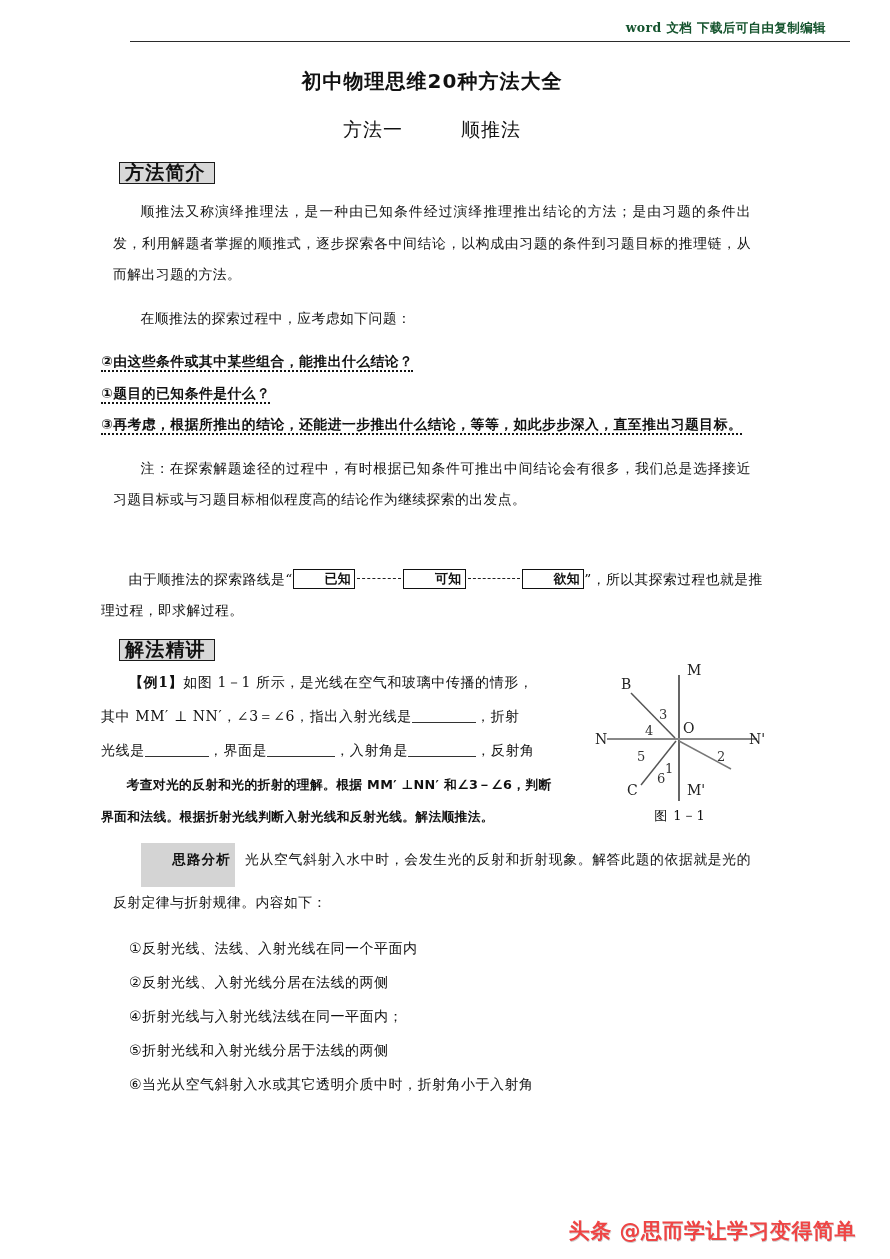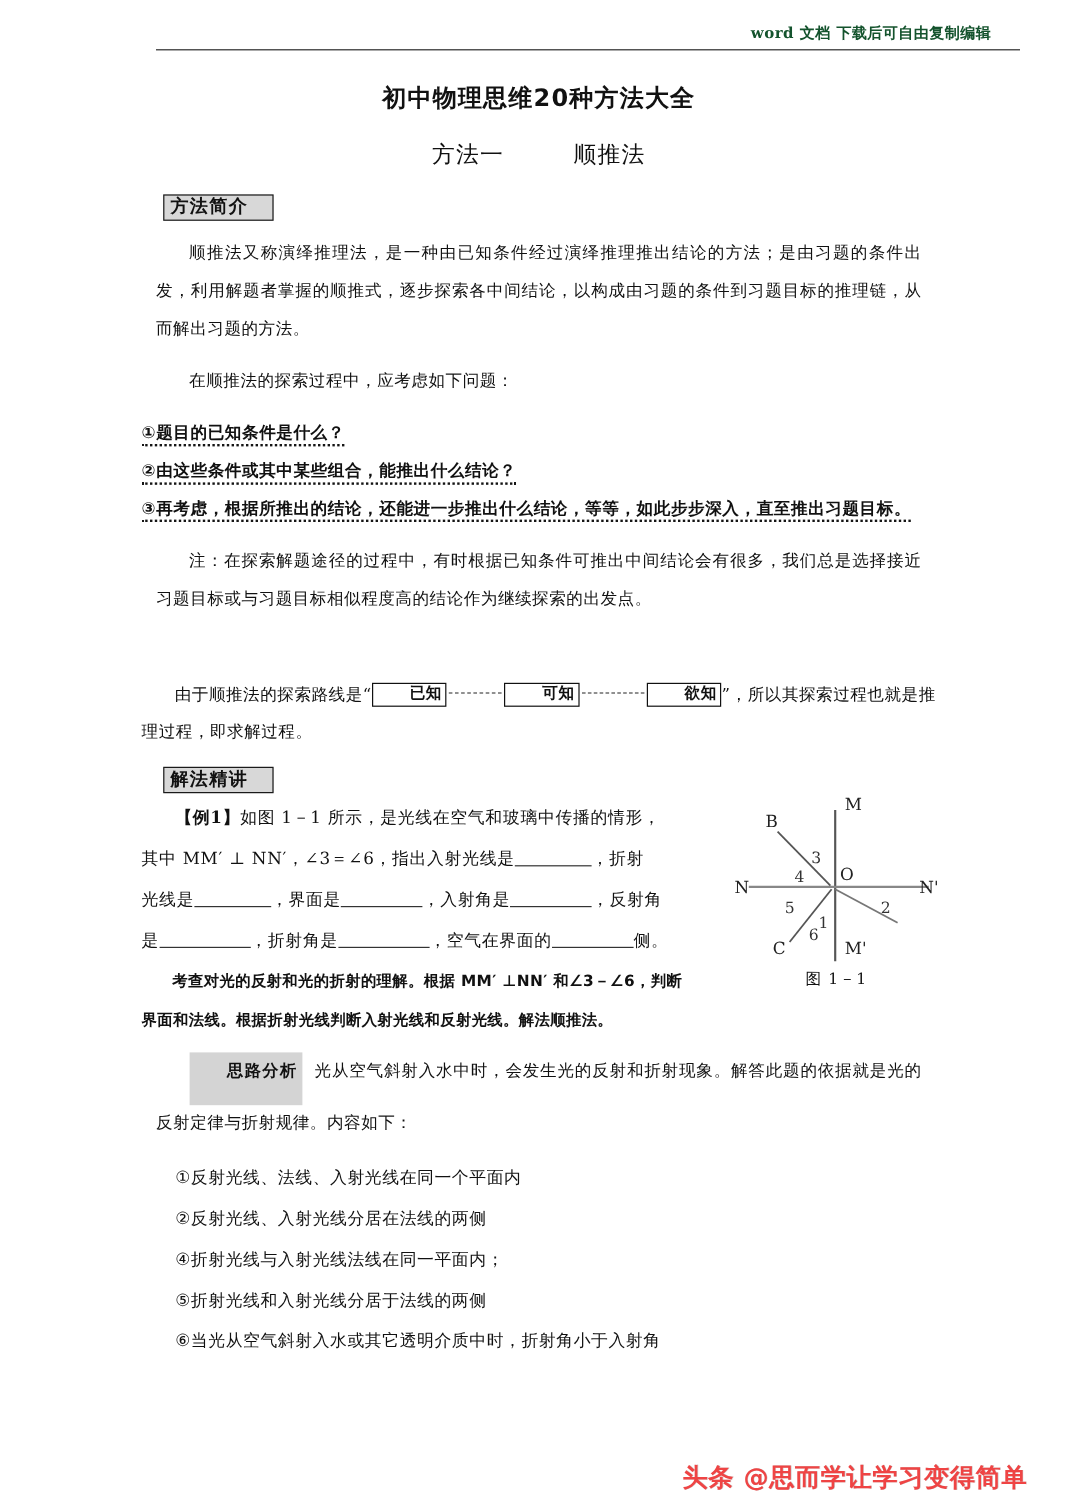--- a/index.html
+++ b/index.html
@@ -47,21 +47,21 @@
     position: absolute;
     left: 0;
     right: 0;
     top: 21px;
     border-top: 1.6px solid #2b2b2b;
   }
 
   
   .content {
     position: absolute;
-    left: 118px;
+    left: 101px;
     top: 64px;
     width: 662px;
   }
 
   .doc-title {
     text-align: center;
     font-size: 20px;
     font-weight: 700;
     letter-spacing: 1px;
     margin: 0 0 10px 0;
@@ -76,22 +76,22 @@
     line-height: 34px;
     font-family: "DejaVu Serif", "Liberation Serif", serif;
   }
   .subtitle-gap { display: inline-block; width: 58px; }
 
   
   .tag-box {
     display: inline-block;
     border: 1.4px solid #1a1a1a;
     background: #d8d8d8;
-    padding: 1px 20px 2px 5px;
-    font-size: 15px;
+    padding: 1px 8px 2px 5px;
+    font-size: 19px;
     font-weight: 700;
     letter-spacing: 1.2px;
     line-height: 17px;
     font-family: "DejaVu Sans", "Liberation Sans", sans-serif;
   }
   .tag-row { margin: 12px 0 4px 18px; }
 
   
   .tag-shade {
     display: inline-block;
@@ -258,24 +258,24 @@
 
     <div class="tag-row">
       <span class="tag-box">方法简介</span>
     </div>
 
     <p class="body-par">顺推法又称演绎推理法，是一种由已知条件经过演绎推理推出结论的方法；是由习题的条件出发，利用解题者掌握的顺推式，逐步探索各中间结论，以构成由习题的条件到习题目标的推理链，从而解出习题的方法。</p>
 
     <p class="body-par">在顺推法的探索过程中，应考虑如下问题：</p>
 
     <p class="emph-item">
+      <span class="dotted">②由这些条件或其中某些组合，能推出什么结论？</span>
+    </p>
+    <p class="emph-item">
       <span class="dotted">①题目的已知条件是什么？</span>
-    </p>
-    <p class="emph-item">
-      <span class="dotted">②由这些条件或其中某些组合，能推出什么结论？</span>
     </p>
     <p class="emph-item">
       <span class="dotted">③再考虑，根据所推出的结论，还能进一步推出什么结论，等等，如此步步深入，直至推出习题目标。</span>
     </p>
 
     <p class="body-par">注：在探索解题途径的过程中，有时根据已知条件可推出中间结论会有很多，我们总是选择接近习题目标或与习题目标相似程度高的结论作为继续探索的出发点。</p>
 
     <p class="route-line">
       <span>由于顺推法的探索路线是“</span><span class="kw-box">已知</span><span class="dash-link"></span><span class="kw-box">可知</span><span class="dash-link long"></span><span class="kw-box">欲知</span><span>”，所以其探索过程也就是推理过程，即求解过程。</span>
     </p>
@@ -323,23 +323,20 @@
       <div class="example-text">
         <p class="example-par">
           <b>【例1】</b><span>如图 1－1 所示，是光线在空气和玻璃中传播的情形，</span>
         </p>
         <p class="example-par cont">
           <span>其中 MM′ ⊥ NN′，∠3＝∠6，指出入射光线是</span><span class="blank w1"></span><span>，折射</span>
         </p>
         <p class="example-par cont">
           <span>光线是</span><span class="blank w1"></span><span>，界面是</span><span class="blank w2"></span><span>，入射角是</span><span class="blank w2"></span><span>，反射角</span>
         </p>
-        <p class="example-par cont">
-          <span>是</span><span class="blank w3"></span><span>，折射角是</span><span class="blank w3"></span><span>，空气在界面的</span><span class="blank w2"></span><span>侧。</span>
-        </p>
         <p class="analysis-bold">考查对光的反射和光的折射的理解。根据 MM′ ⊥NN′ 和∠3－∠6，判断</p>
         <p class="analysis-bold cont">界面和法线。根据折射光线判断入射光线和反射光线。解法顺推法。</p>
       </div>
     </div>
 
     <p class="body-par">
       <span class="tag-shade">思路分析</span>&nbsp;&nbsp;<span>光从空气斜射入水中时，会发生光的反射和折射现象。解答此题的依据就是光的反射定律与折射规律。内容如下：</span>
     </p>
 
     <div class="law-list">

